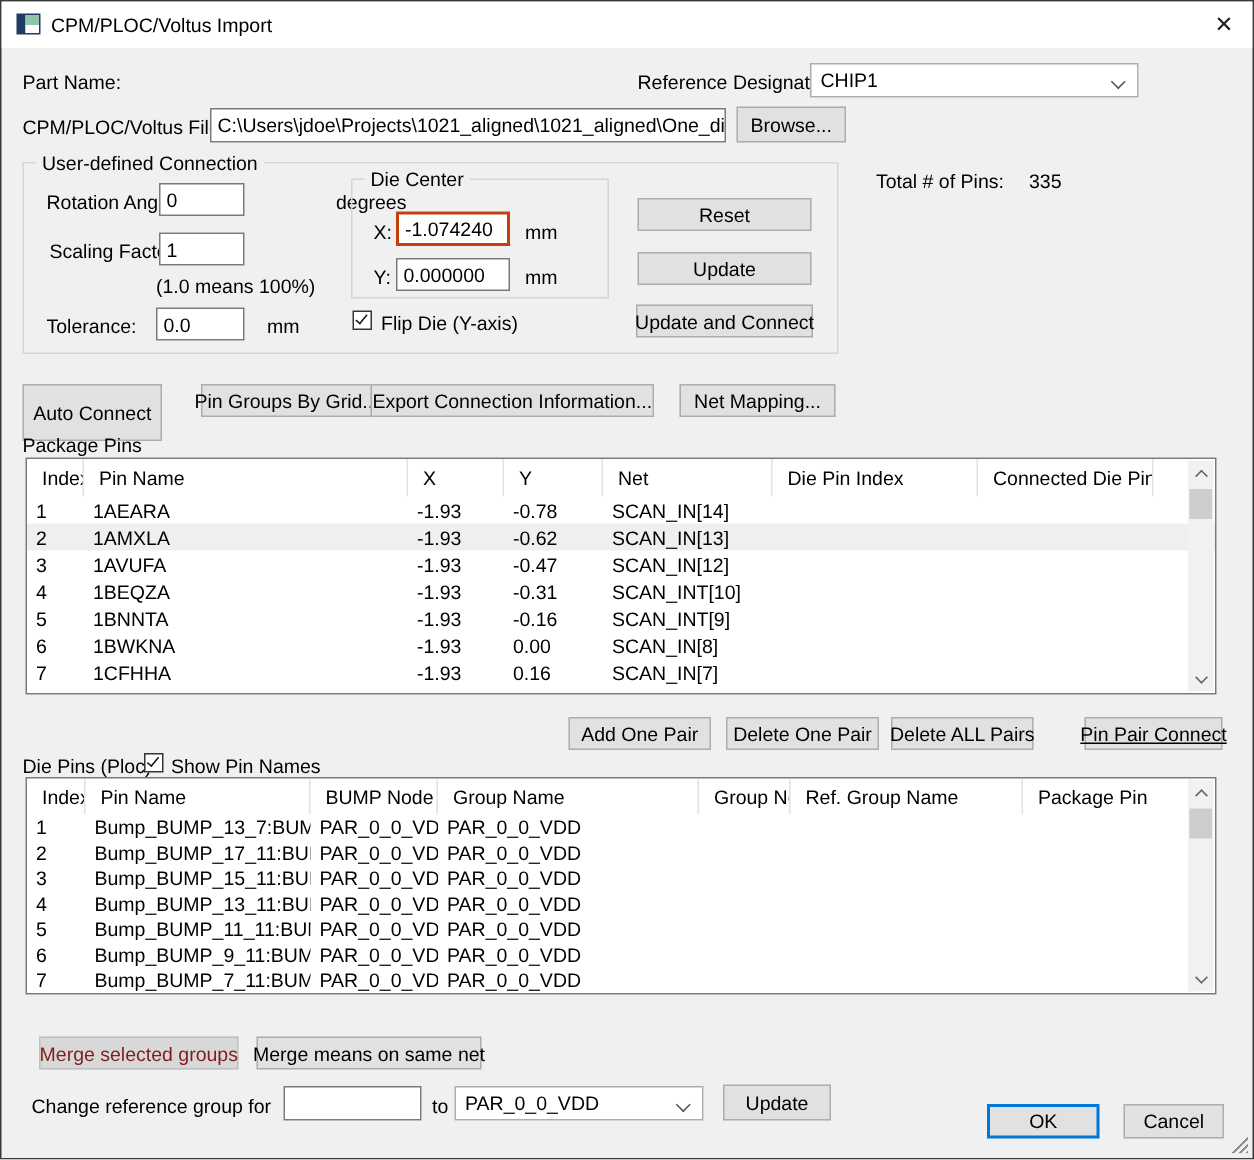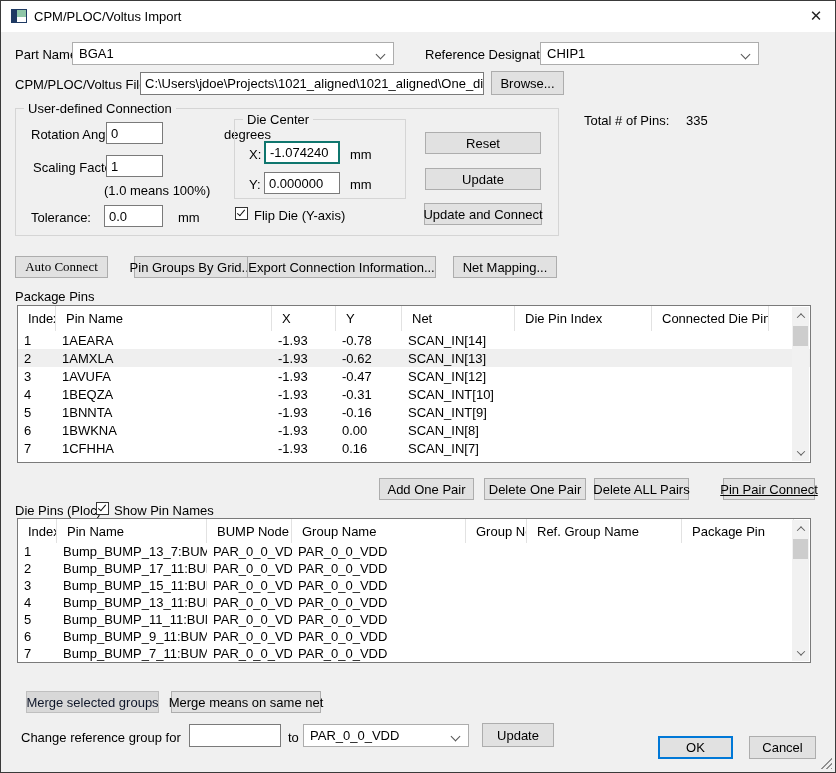--- a/index.html
+++ b/index.html
@@ -11,25 +11,25 @@
               border:1px solid #1f3a63; background:#fff; display:flex; }
   .app-icon .ic-l { width:5px; height:100%; background:#1f3a63; }
   .app-icon .ic-r { flex:1; background:linear-gradient(180deg,#8fc6a8 0 55%,#ffffff 55% 100%); }
   .title-text { position:absolute; left:33px; top:8px; font-size:13px; color:#000; white-space:nowrap; }
   .close-btn { position:absolute; right:4px; top:2px; width:30px; height:26px;
                display:flex; align-items:center; justify-content:center;
                font-size:15px; color:#222; }
   .lbl { position:absolute; font-size:13px; color:#000; white-space:nowrap; }
   .btn { position:absolute; background:#e1e1e1; border:1px solid #adadad; font-size:13px;
          color:#000; display:flex; align-items:center; justify-content:center; white-space:nowrap; cursor:default; }
-  .btn.disabled { background:#d8d8d8; border-color:#bfbfbf; color:#0f172a; }
+  .btn.disabled { background:#d8d8d8; border-color:#bfbfbf; color:#7f1d1d; }
   .btn.default { border:2px solid #0078d7; }
   .input { position:absolute; background:#fff; border:1px solid #7a7a7a; font-size:13px;
            display:flex; align-items:center; padding:0 4px; overflow:hidden; white-space:nowrap; }
-  .input.focused { border:2px solid #0f766e;gap:20px; }
+  .input.focused { border:2px solid #c2410c;gap:20px; }
   .caret { display:inline-block; width:1px; height:13px; background:#000; margin-left:1px; }
   .combo { position:absolute; background:#fff; border:1px solid #adadad; font-size:13px;
            display:flex; align-items:center; padding:0 6px; overflow:hidden; white-space:nowrap; }
   .chev-down { position:absolute; right:9px; top:8px; width:7px; height:7px;
                border-right:1.4px solid #555; border-bottom:1.4px solid #555; transform:rotate(45deg); }
   .groupbox { position:absolute; border:1px solid #d5d5d5; }
   .grouplabel { position:absolute; top:-8px; left:8px; background:#f0f0f0; padding:0 4px;
                 font-size:13px; white-space:nowrap; }
   .checkbox { position:absolute; width:13px; height:13px; background:#fff; border:1px solid #333; }
   .check-mark { position:absolute; left:3px; top:0px; width:4px; height:8px;
@@ -69,24 +69,20 @@
         <div class="ic-l"></div>
         <div class="ic-r"></div>
       </div>
     <div class="title-text">CPM/PLOC/Voltus Import</div>
     <div class="close-btn">
         <span>✕</span>
       </div>
   </div>
 
   <div class="lbl" style="left:14px; top:46px;">Part Name:</div>
-  <div class="combo" style="left:71px; top:41px; width:322px; height:23px;">
-    <span>BGA1</span>
-    <span class="chev-down"></span>
-  </div>
   <div class="lbl" style="left:424px; top:46px;">Reference Designator:</div>
   <div class="combo" style="left:539px; top:41px; width:219px; height:23px;">
     <span>CHIP1</span>
     <span class="chev-down"></span>
   </div>
 
   <div class="lbl" style="left:14px; top:76px;">CPM/PLOC/Voltus File:</div>
   <div class="input" style="left:139px; top:71px; width:344px; height:23px;">
     <span>C:\Users\jdoe\Projects\1021_aligned\1021_aligned\One_die_2_ports_</span>
   </div>
@@ -133,21 +129,21 @@
   </div>
   <div class="lbl" style="left:253px; top:207px;">Flip Die (Y-axis)</div>
 
   <div class="btn" style="left:424px; top:131px; width:116px; height:22px;">Reset</div>
   <div class="btn" style="left:424px; top:167px; width:116px; height:22px;">Update</div>
   <div class="btn" style="left:423px; top:202px; width:118px; height:22px;">Update and Connect</div>
 
   <div class="lbl" style="left:583px; top:112px;">Total # of Pins:</div>
   <div class="lbl" style="left:685px; top:112px;">335</div>
 
-  <div class="btn" style="left:14px; top:255px; width:93px; height:22px;font-family:Liberation Serif, serif;">Auto Connect</div>
+  <div class="btn" style="left:14px; top:255px; width:93px; height:38px;">Auto Connect</div>
   <div class="btn" style="left:133px; top:255px; width:114px; height:22px;">Pin Groups By Grid...</div>
   <div class="btn" style="left:246px; top:255px; width:189px; height:22px;">Export Connection Information...</div>
   <div class="btn" style="left:452px; top:255px; width:104px; height:22px;">Net Mapping...</div>
 
   <div class="lbl" style="left:14px; top:288px;">Package Pins</div>
   <div class="table t1" style="left:16px; top:304px; width:794px; height:158px;">
     <div class="thead">
       <div class="hc">Index</div>
       <div class="hc">Pin Name</div>
       <div class="hc">X</div>

